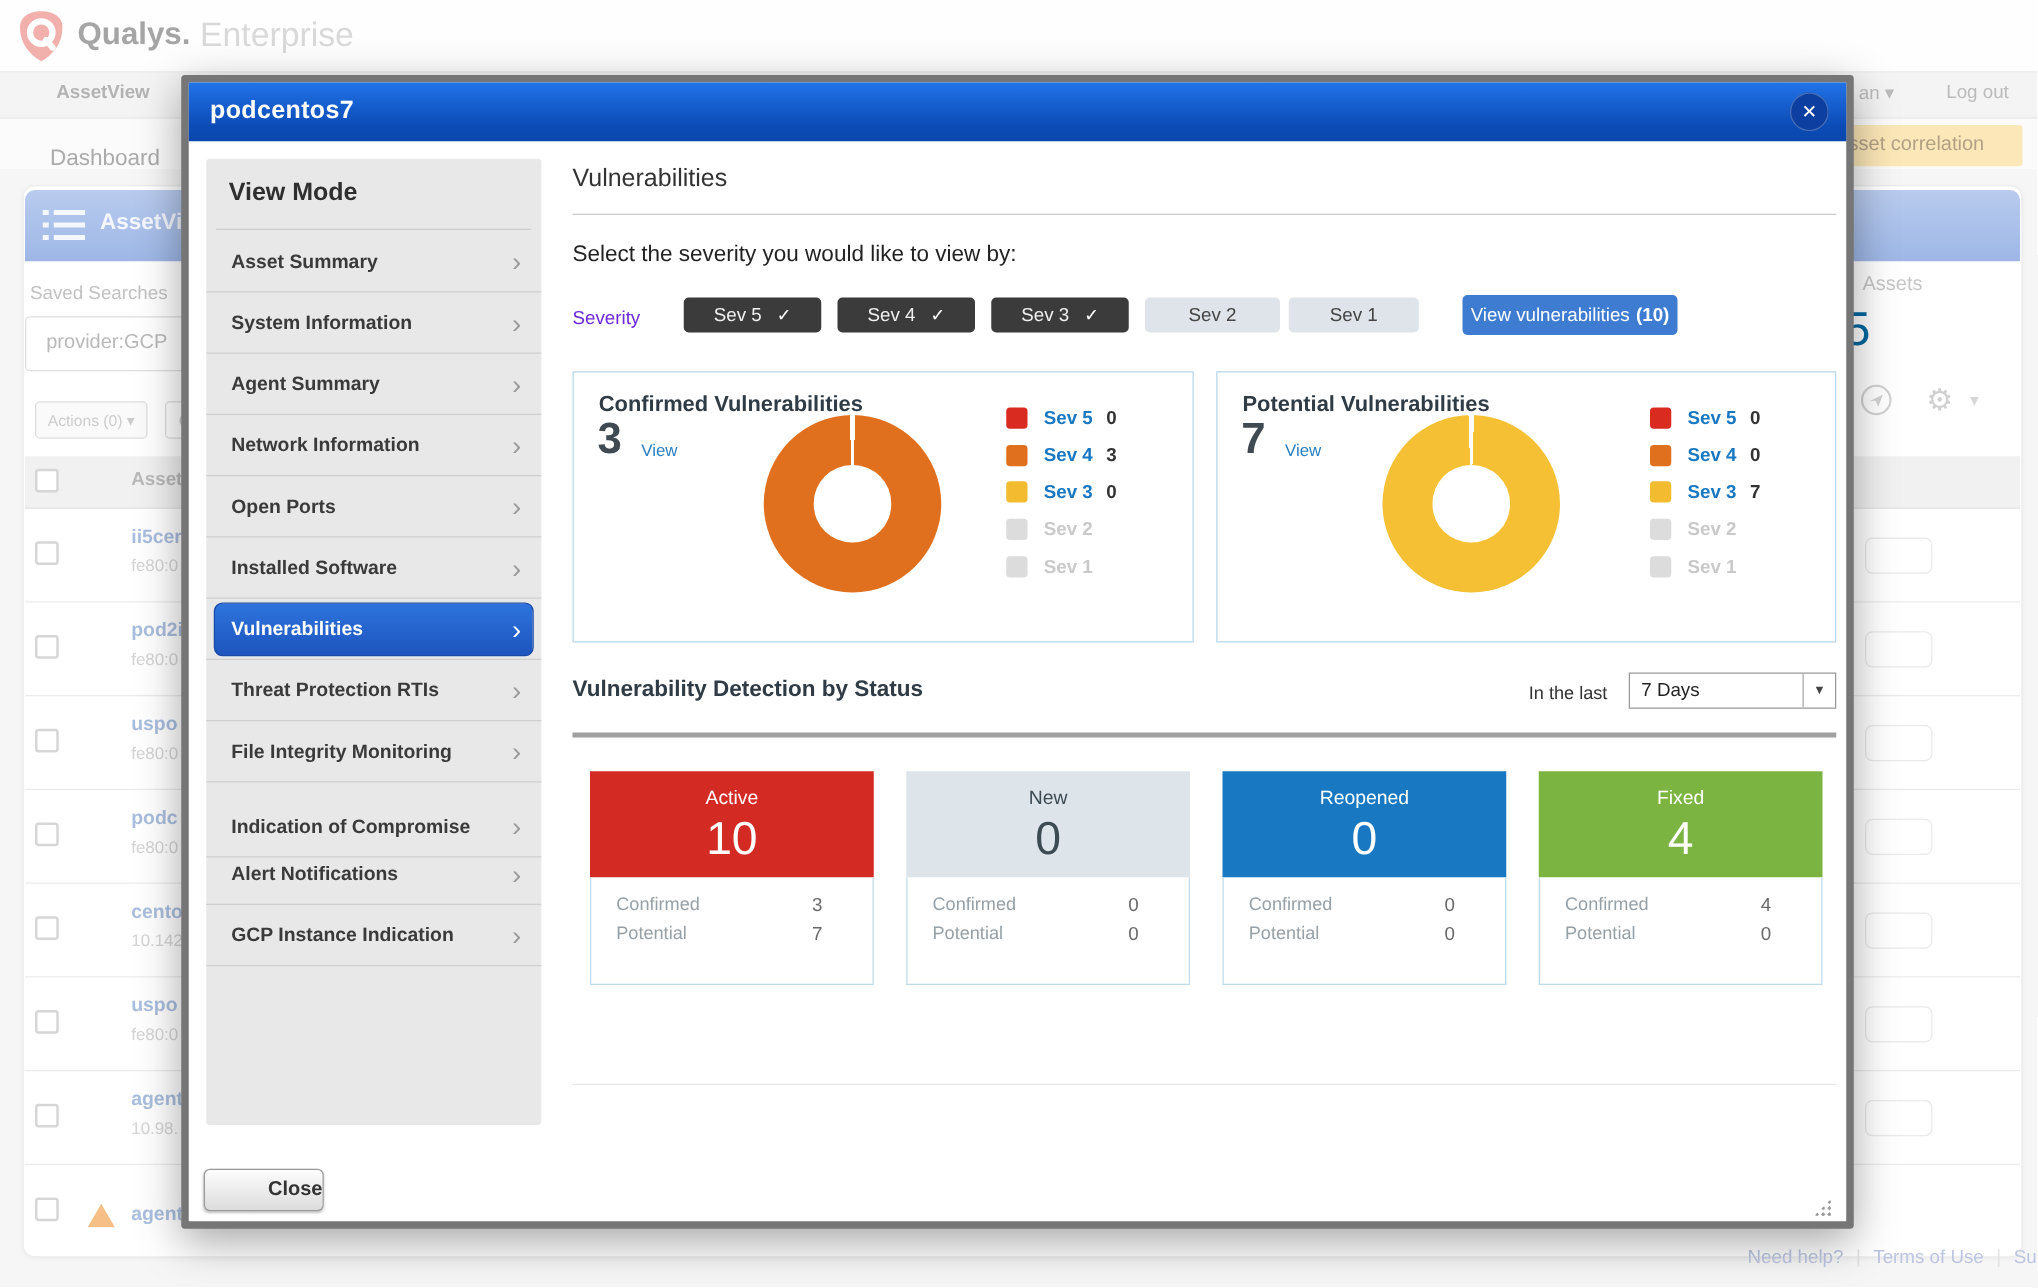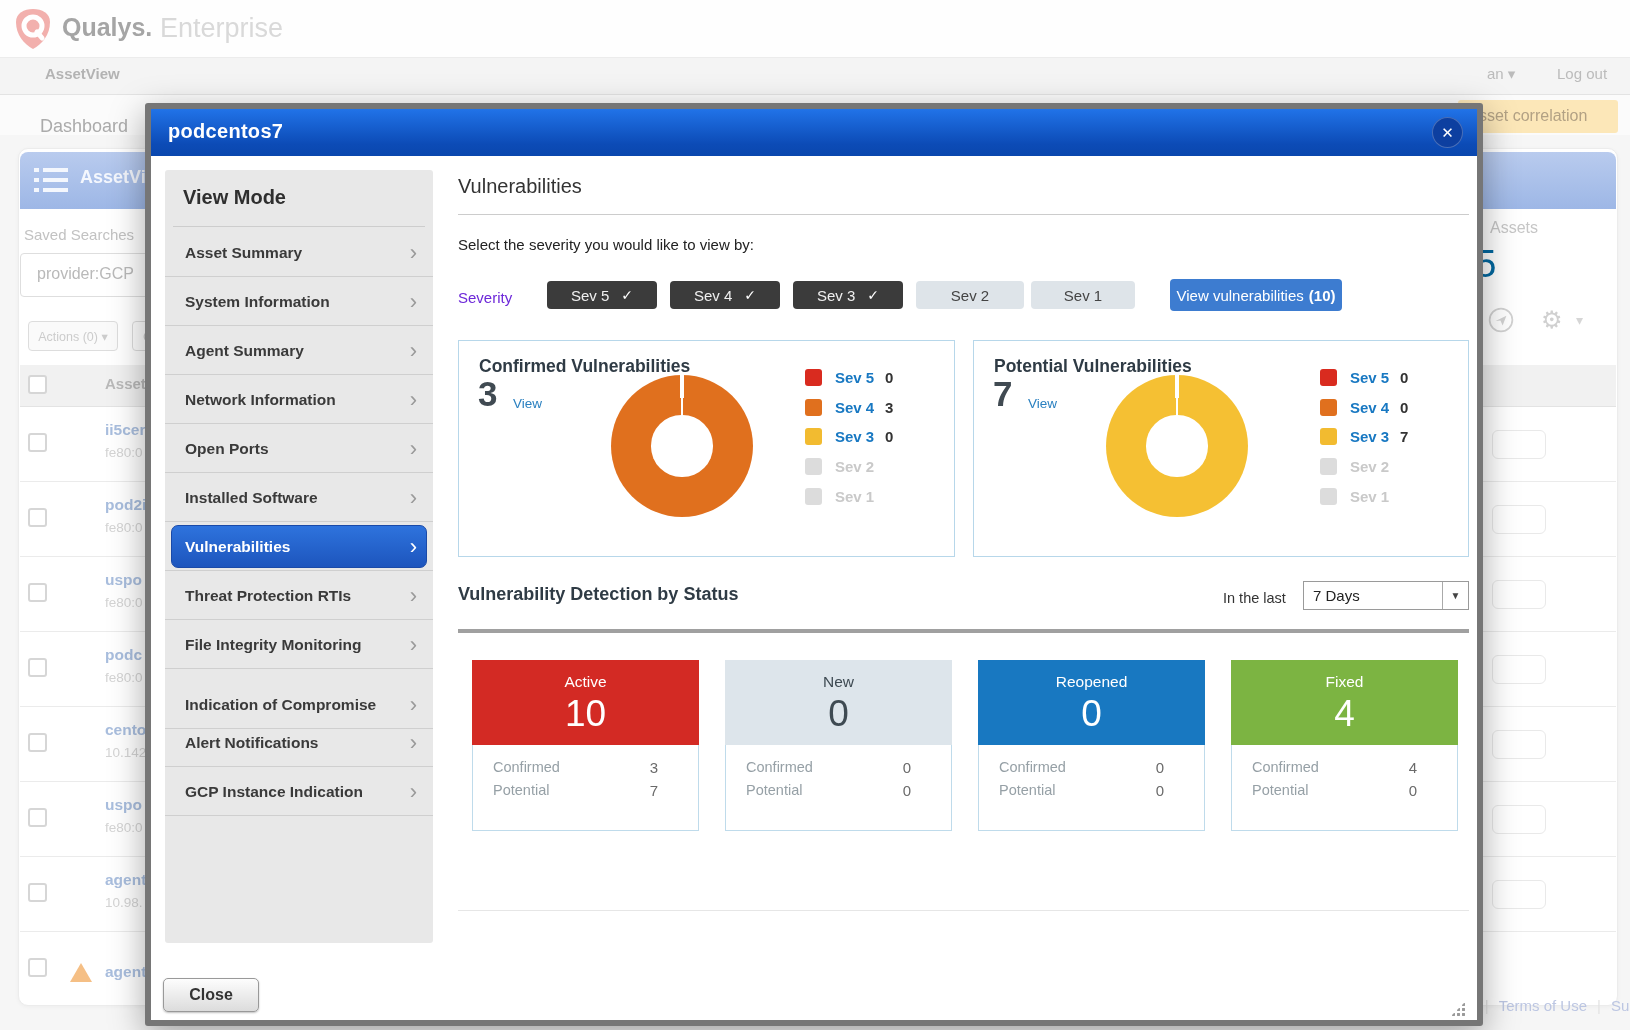--- a/index.html
+++ b/index.html
@@ -51,21 +51,21 @@
   #bg-caret { left:1576px; top:312px; font-size:14px; color:#d6d6d6; }
   #bg-warning { left:70px; top:963px; width:22px; height:19px; background:#f5bf85;
                 clip-path:polygon(50% 0,100% 100%,0 100%); }
   #bg-lastrow-name { left:105px; top:963px; font-size:15.5px; font-weight:bold; color:#a9bede; white-space:nowrap; }
   #bg-lastrow-cb { left:28px; top:958px; }
   #bg-footer { left:1398px; top:997px; font-size:15px; color:#bcc6e2; white-space:nowrap; }
   #bg-footer .sep { color:#e3e3e3; padding:0 10px; }
 
   
   #modal { left:145px; top:60px; width:1338px; height:923px; background:#fff;
-           border:6px solid #767676; border-radius:3px; box-shadow:0 10px 35px rgba(0,0,0,0.35);margin-top:43px; }
+           border:6px solid #767676; border-radius:3px; box-shadow:0 10px 35px rgba(0,0,0,0.35); }
   #modal-titlebar { left:0; top:0; width:1326px; height:47px;
                     background:linear-gradient(#2173e8,#0c4bb6 75%,#0a47ae); }
   #modal-title { left:17px; top:11px; font-size:20px; font-weight:bold; color:#fff; letter-spacing:.3px; }
   #modal-close { left:1281px; top:8px; width:31px; height:31px; border-radius:50%;
                  background:#0d3fa0; color:#fff; font-size:15px; font-weight:bold;
                  text-align:center; line-height:31px; cursor:pointer;
                  box-shadow:inset 0 0 0 1px rgba(255,255,255,0.25); }
 
   
   #sidebar { left:14px; top:61px; width:268px; height:773px; background:#e8e8e8; border-radius:3px; }
@@ -76,21 +76,21 @@
   .menu-item .mi-chev { position:absolute; right:16px; top:0; font-size:22px; color:#9a9a9a; }
   .menu-item.active { border-bottom:1px solid #cfcfcf; }
   .menu-item.active .pill { position:absolute; left:6px; right:6px; top:3px; height:43px;
         border-radius:7px; background:linear-gradient(#2e73dd,#1d55bd); border:1px solid #1a4aa8; }
   .menu-item.active .mi-label { color:#fff; z-index:1; }
   .menu-item.active .mi-chev { color:#fff; z-index:1; }
 
   
   #content-heading { left:307px; top:66px; font-size:20px; color:#333; }
   #hr1 { left:307px; top:105px; width:1011px; height:1px; background:#ccc; }
-  #select-line { left:307px; top:127px; font-size:15px; color:#222; }
+  #select-line { left:307px; top:127px; font-size:18px; color:#222; }
   #sev-label { left:307px; top:180px; font-size:15px; color:#6d28d9; }
   .sev-btn { position:absolute; top:172px; height:28px; border-radius:4px; font-size:15px;
              display:flex; align-items:center; justify-content:center; gap:12px; cursor:pointer; }
   .sev-dark { background:#3b3b3b; color:#f0f0f0; }
   .sev-dark .chk { color:#fff; font-size:14px; }
   .sev-light { background:#dee4e9; color:#444; }
   #view-vuln-btn { left:1019px; top:170px; width:172px; height:32px; background:#3d7cd0;
                    border-radius:4px; color:#fff; font-size:15px; display:flex;
                    align-items:center; justify-content:center; gap:5px; cursor:pointer; }
   #view-vuln-btn b { font-weight:bold; }
@@ -126,21 +126,21 @@
   .card-label { padding-top:13px; font-size:15.5px; }
   .card-value { font-size:37px; margin-top:2px; }
   .card-body { position:relative; height:86px; border:1px solid #bfdbeb; border-top:none; background:#fff; }
   .kv { position:absolute; left:20px; right:40px; font-size:14.5px; color:#96a0a6; }
   .kv b { position:absolute; right:0; font-weight:normal; color:#6a6a6a; font-size:15px; }
   .kv.k1 { top:14px; } .kv.k2 { top:37px; }
 
   #hr3 { left:307px; top:801px; width:1011px; height:1px; background:#e6e6e6; }
   #close-btn { left:12px; top:869px; width:96px; height:34px; border:1px solid #999; border-radius:5px;
                background:linear-gradient(#fdfdfd,#dcdcdc); box-shadow:0 1px 2px rgba(0,0,0,0.25);
-               font-size:16px; font-weight:bold; color:#333; text-align:center; line-height:32px; cursor:pointer; }
+               font-size:16px; font-weight:bold; color:#333; text-align:right; line-height:32px; cursor:pointer; }
   #resize-handle { left:1300px; top:893px; width:14px; height:14px; cursor:nwse-resize;
                    background-image:radial-gradient(#9a9a9a 1.4px, transparent 1.6px);
                    background-size:5px 5px; clip-path:polygon(100% 0,100% 100%,0 100%); }
 </style>
 </head>
 <body>
 
 <div id="stage">
 
   <div class="abs" id="bg-topbar">

